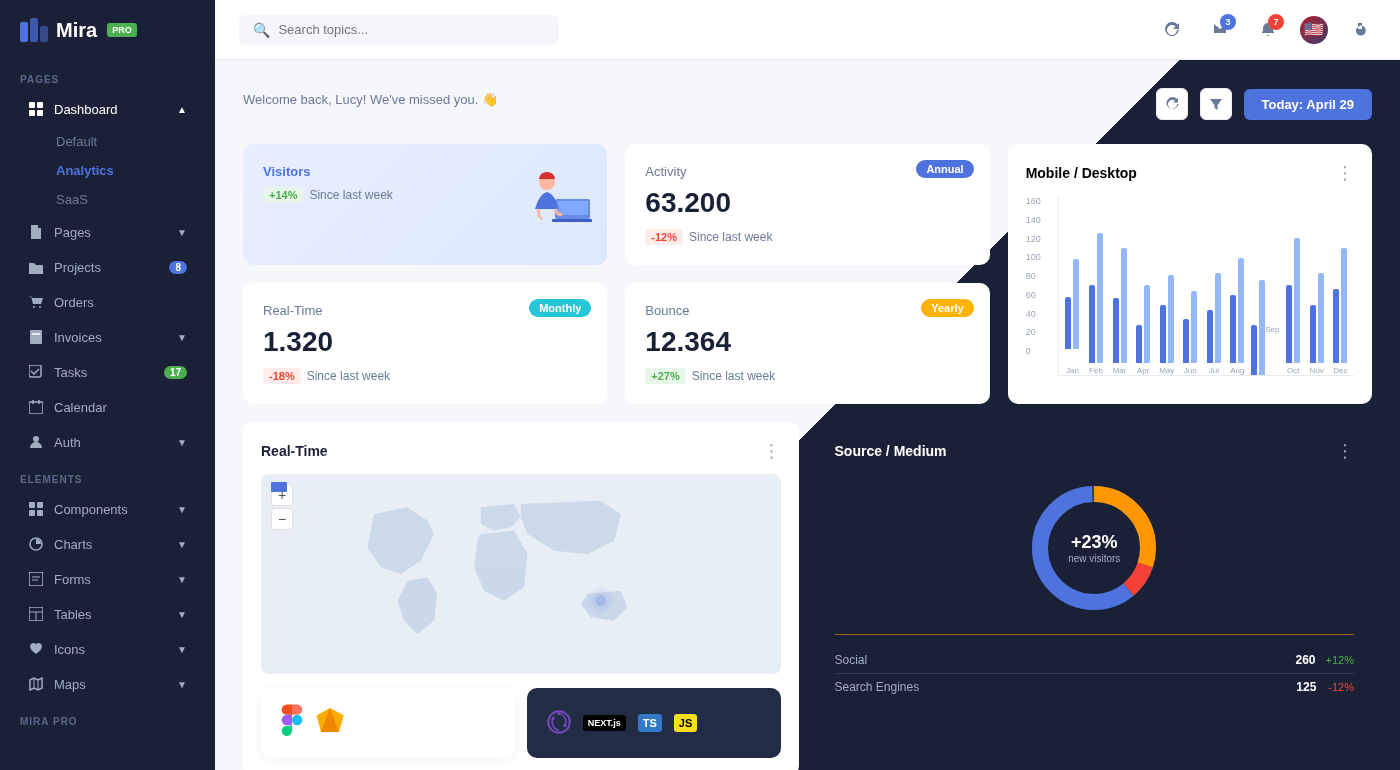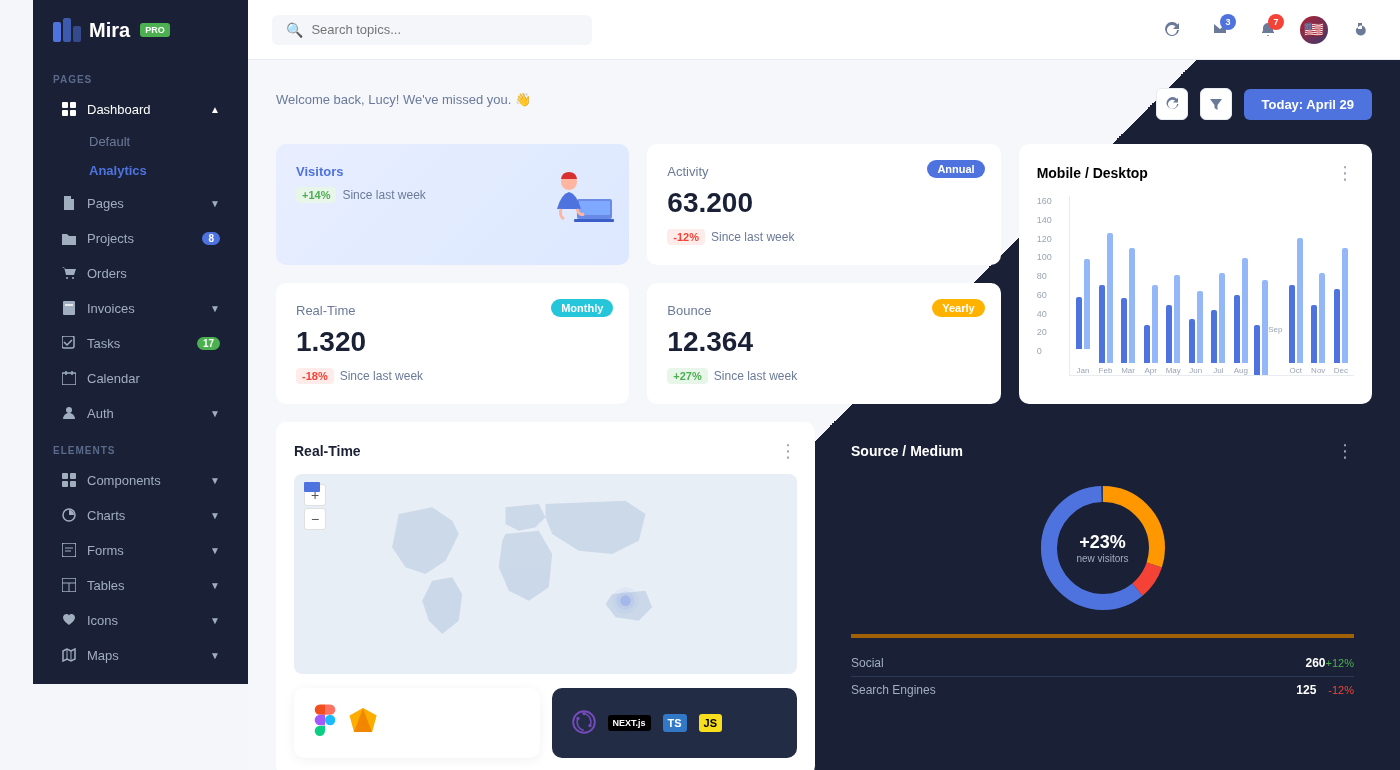--- a/index.html
+++ b/index.html
@@ -1,19 +1,19 @@
 <!DOCTYPE html>
 <html><head>
   <meta charset="utf-8">
   <style>
     * { margin: 0; padding: 0; box-sizing: border-box; }
     body { font-family: -apple-system, BlinkMacSystemFont, 'Segoe UI', sans-serif; display: flex; width: 1400px; height: 770px; overflow: hidden; background: #f5f6fa; }
 
     
-    .sidebar { width: 215px; min-width: 215px; background: #1a2035; color: #a0aec0; height: 684px; overflow-y: auto; flex-shrink: 0; margin-left: 33px; }
+    .sidebar { width: 215px; min-width: 215px; background: #1a2035; color: #a0aec0; height: 770px; overflow-y: auto; flex-shrink: 0; }
     .sidebar-logo { display: flex; align-items: center; padding: 18px 20px; gap: 8px; }
     .logo-icon { display: flex; align-items: center; gap: 2px; }
     .logo-text { font-size: 20px; font-weight: 700; color: #fff; }
     .pro-badge { background: #4caf50; color: #fff; font-size: 9px; font-weight: 700; padding: 2px 5px; border-radius: 3px; margin-left: 2px; }
     .sidebar-section-label { font-size: 10px; font-weight: 700; letter-spacing: 1px; color: #5a6a8a; padding: 14px 20px 6px; text-transform: uppercase; }
     .sidebar-item { display: flex; align-items: center; padding: 9px 20px; cursor: pointer; font-size: 13px; color: #a0aec0; gap: 10px; border-radius: 4px; margin: 1px 8px; }
     .sidebar-item.parent-active { color: #fff; }
     .sidebar-item .item-icon { width: 16px; height: 16px; display: flex; align-items: center; justify-content: center; flex-shrink: 0; }
     .sidebar-item .item-label { flex: 1; }
     .sidebar-item .badge { background: #4e73df; color: #fff; font-size: 10px; font-weight: 700; padding: 1px 6px; border-radius: 10px; }
@@ -96,20 +96,21 @@
           <rect x="0" y="8" width="6" height="6" rx="1"></rect>
           <rect x="8" y="8" width="6" height="6" rx="1"></rect>
       </svg>
     </span>
     <span class="item-label">Dashboard</span>
     <span class="chevron">▲</span>
   </div>
   <div class="sidebar-sub">
     <div class="sidebar-sub-item">Default</div>
     <div class="sidebar-sub-item active">Analytics</div>
+    <div class="sidebar-sub-item">SaaS</div>
   </div>
 
   <div class="sidebar-item">
     <span class="item-icon">
       <svg width="14" height="14" viewBox="0 0 14 14" fill="currentColor">
           <path d="M2 0h7l3 3v11H2V0zm7 0v3h3"></path>
         </svg>
     </span>
     <span class="item-label">Pages</span>
     <span class="chevron">▼</span>
@@ -597,24 +598,24 @@
 
               <circle cx="70" cy="70" r="54" fill="none" stroke="#4e73df" stroke-width="16" stroke-dasharray="205 134" stroke-dashoffset="-132" transform="rotate(-90 70 70)"></circle>
             </svg>
             <div style="position:absolute; top:50%; left:50%; transform:translate(-50%,-50%); text-align:center;">
               <div style="font-size:18px; font-weight:700; color:#fff;">+23%</div>
               <div style="font-size:10px; color:#a0aec0;">new visitors</div>
             </div>
           </div>
         </div>
 
-        <div style="border-top: 4px solid #a16207; padding-top:12px;">
+        <div style="border-top: 1px solid #a16207; padding-top:12px;">
           <div style="display:flex; justify-content:space-between; padding:6px 0; border-bottom:1px solid #2d3a55;">
             <span style="font-size:12px; color:#a0aec0;">Social</span>
-            <div style="display:flex; gap:0; align-items:center;">
+            <div style="display:flex; gap:10px; align-items:center;">
               <span style="font-size:12px; color:#fff; font-weight:600;">260</span>
               <span style="font-size:11px; color:#4caf50;">+12%</span>
             </div>
           </div>
           <div style="display:flex; justify-content:space-between; padding:6px 0;">
             <span style="font-size:12px; color:#a0aec0;">Search Engines</span>
             <div style="display:flex; gap:12px; align-items:center;">
               <span style="font-size:12px; color:#fff; font-weight:600;">125</span>
               <span style="font-size:11px; color:#f44336;">-12%</span>
             </div>

